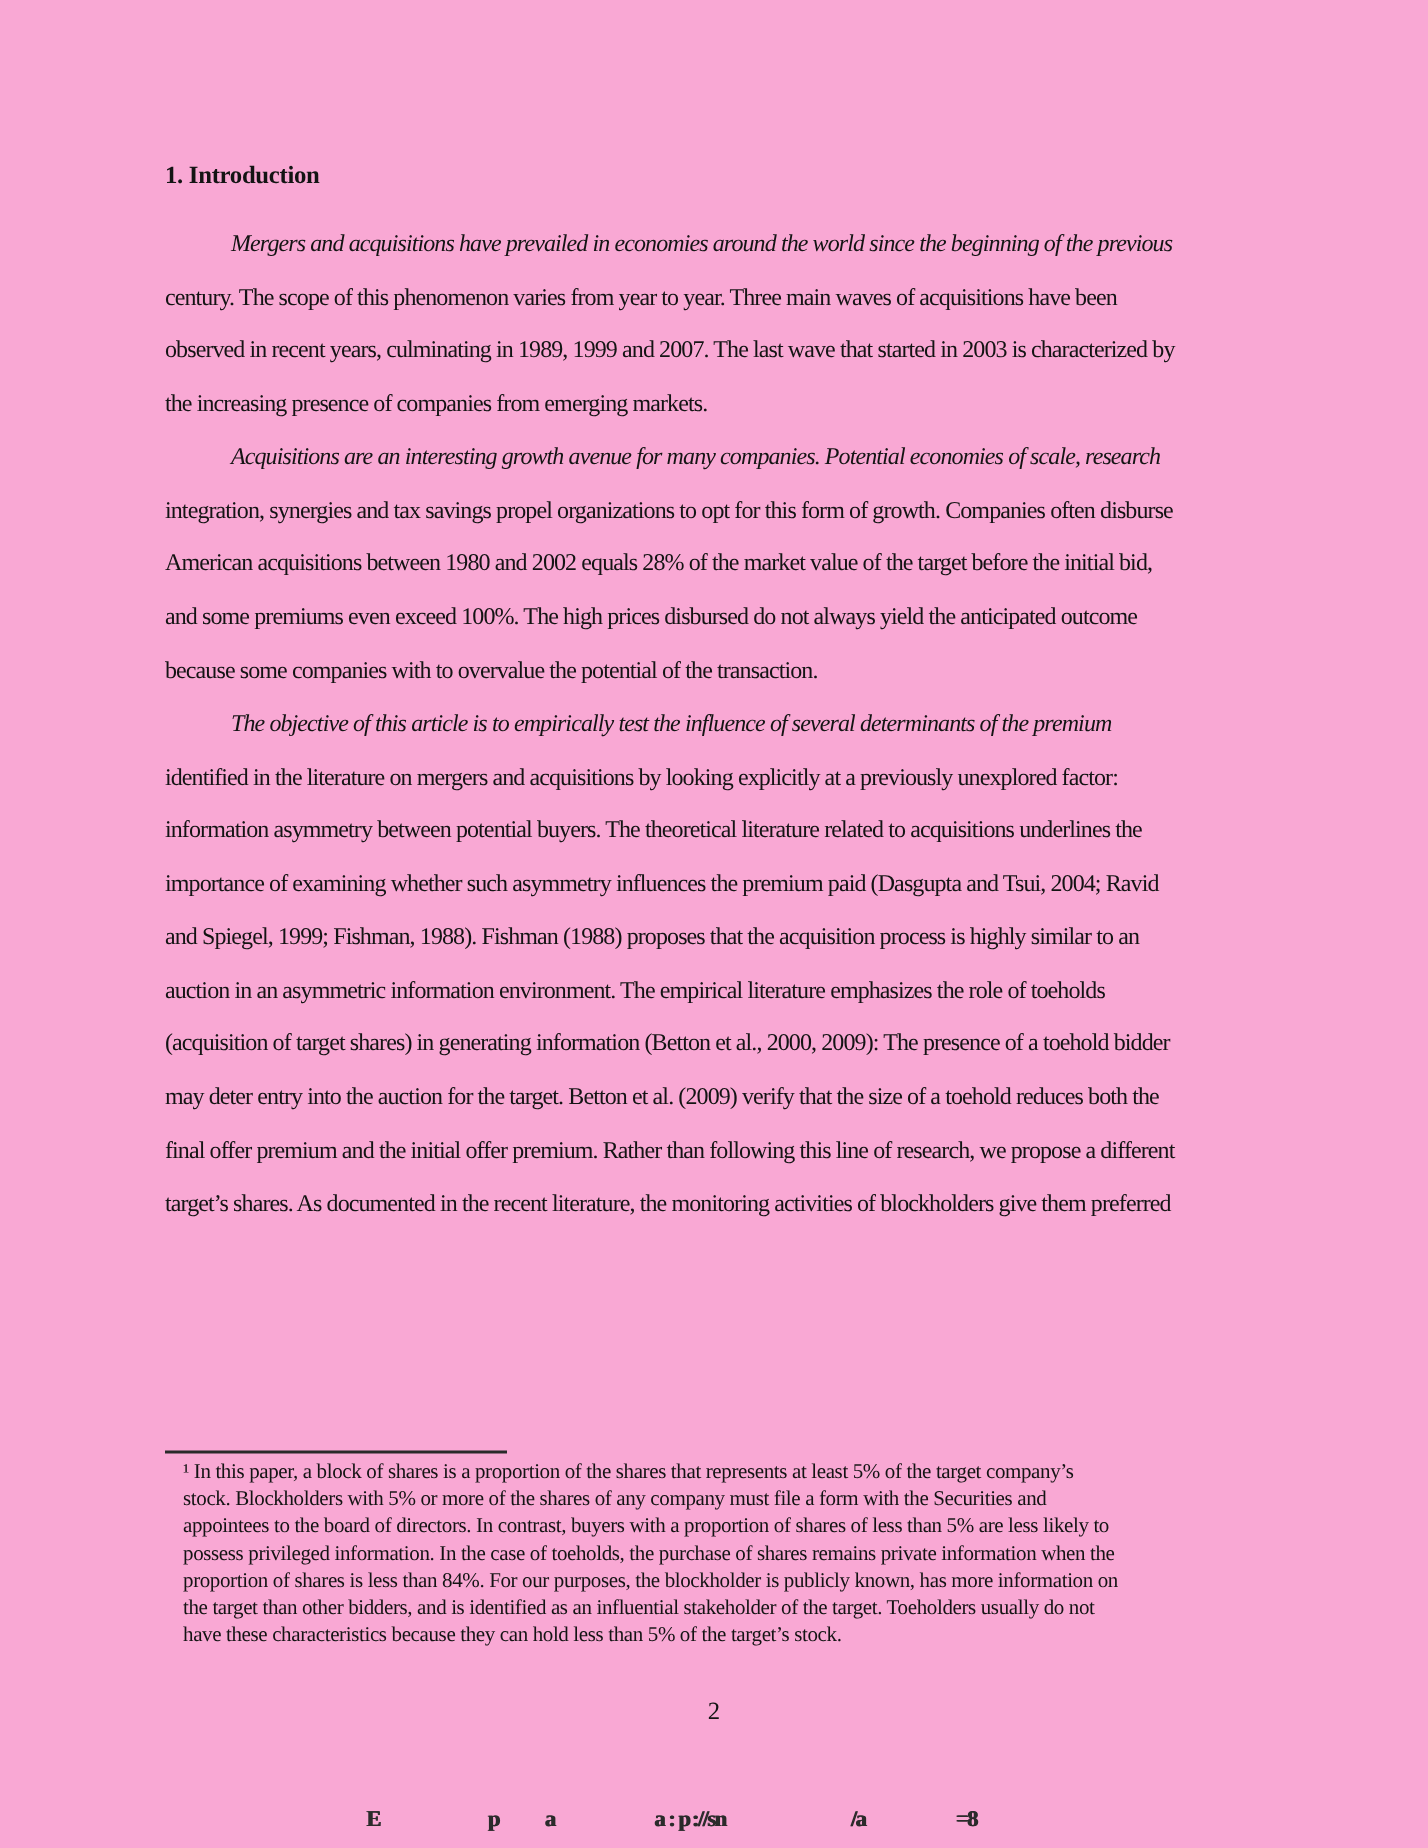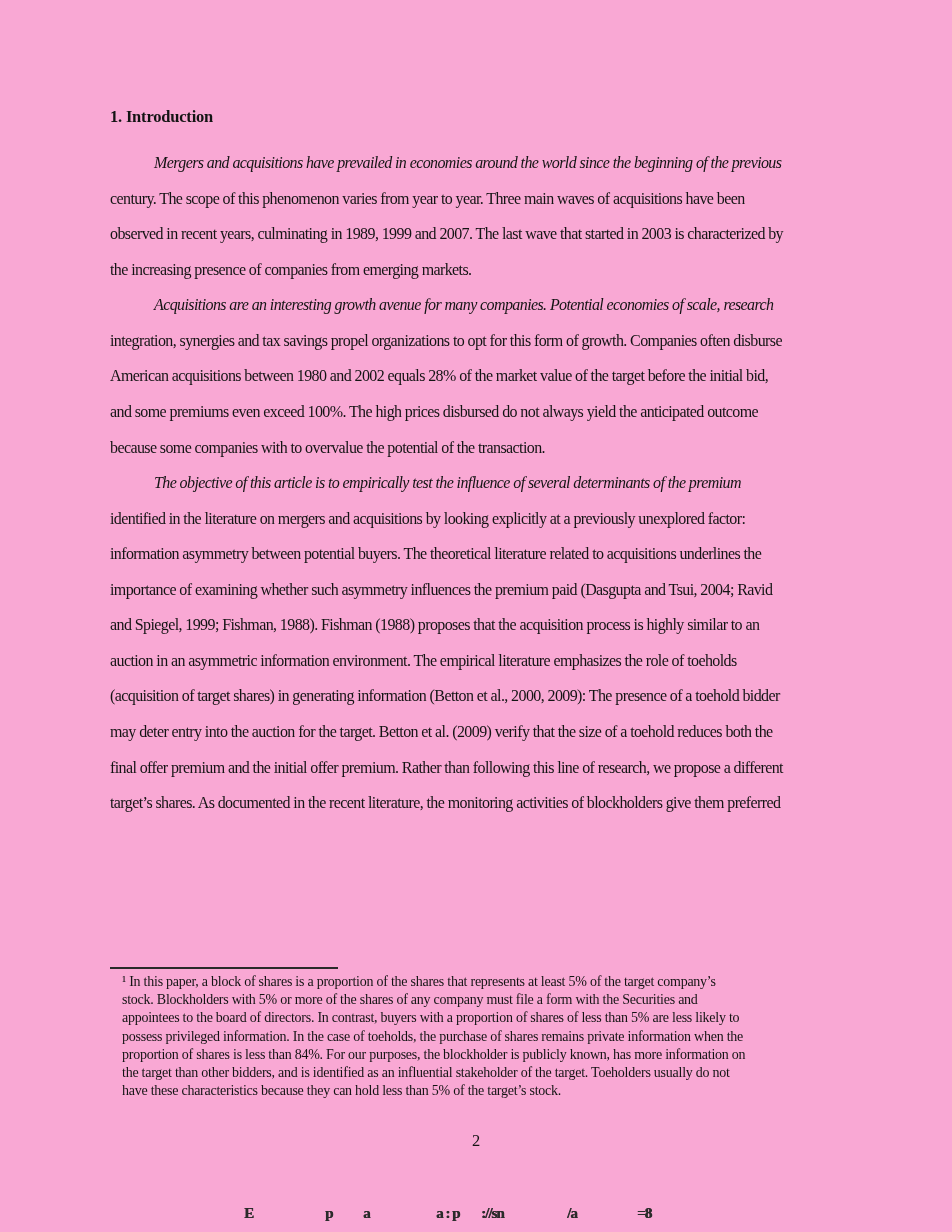--- a/index.html
+++ b/index.html
@@ -128,18 +128,18 @@
     </div>
 
   <div class="page-number">2</div>
 
   <div class="footer">
 
   <span class="footer-frag" style="left: 244px;">E</span>
       <span class="footer-frag" style="left: 325px;">p</span>
       <span class="footer-frag" style="left: 363px;">a</span>
       <span class="footer-frag" style="left: 436px;">a : p</span>
-      <span class="footer-frag" style="left: 481px;">://sn</span>
+      <span class="footer-frag" style="left: 461px;">://sn</span>
       <span class="footer-frag" style="left: 567px;">/a</span>
       <span class="footer-frag" style="left: 637px;">=8</span>
     </div>
 
 </div>
 
 </body></html>

